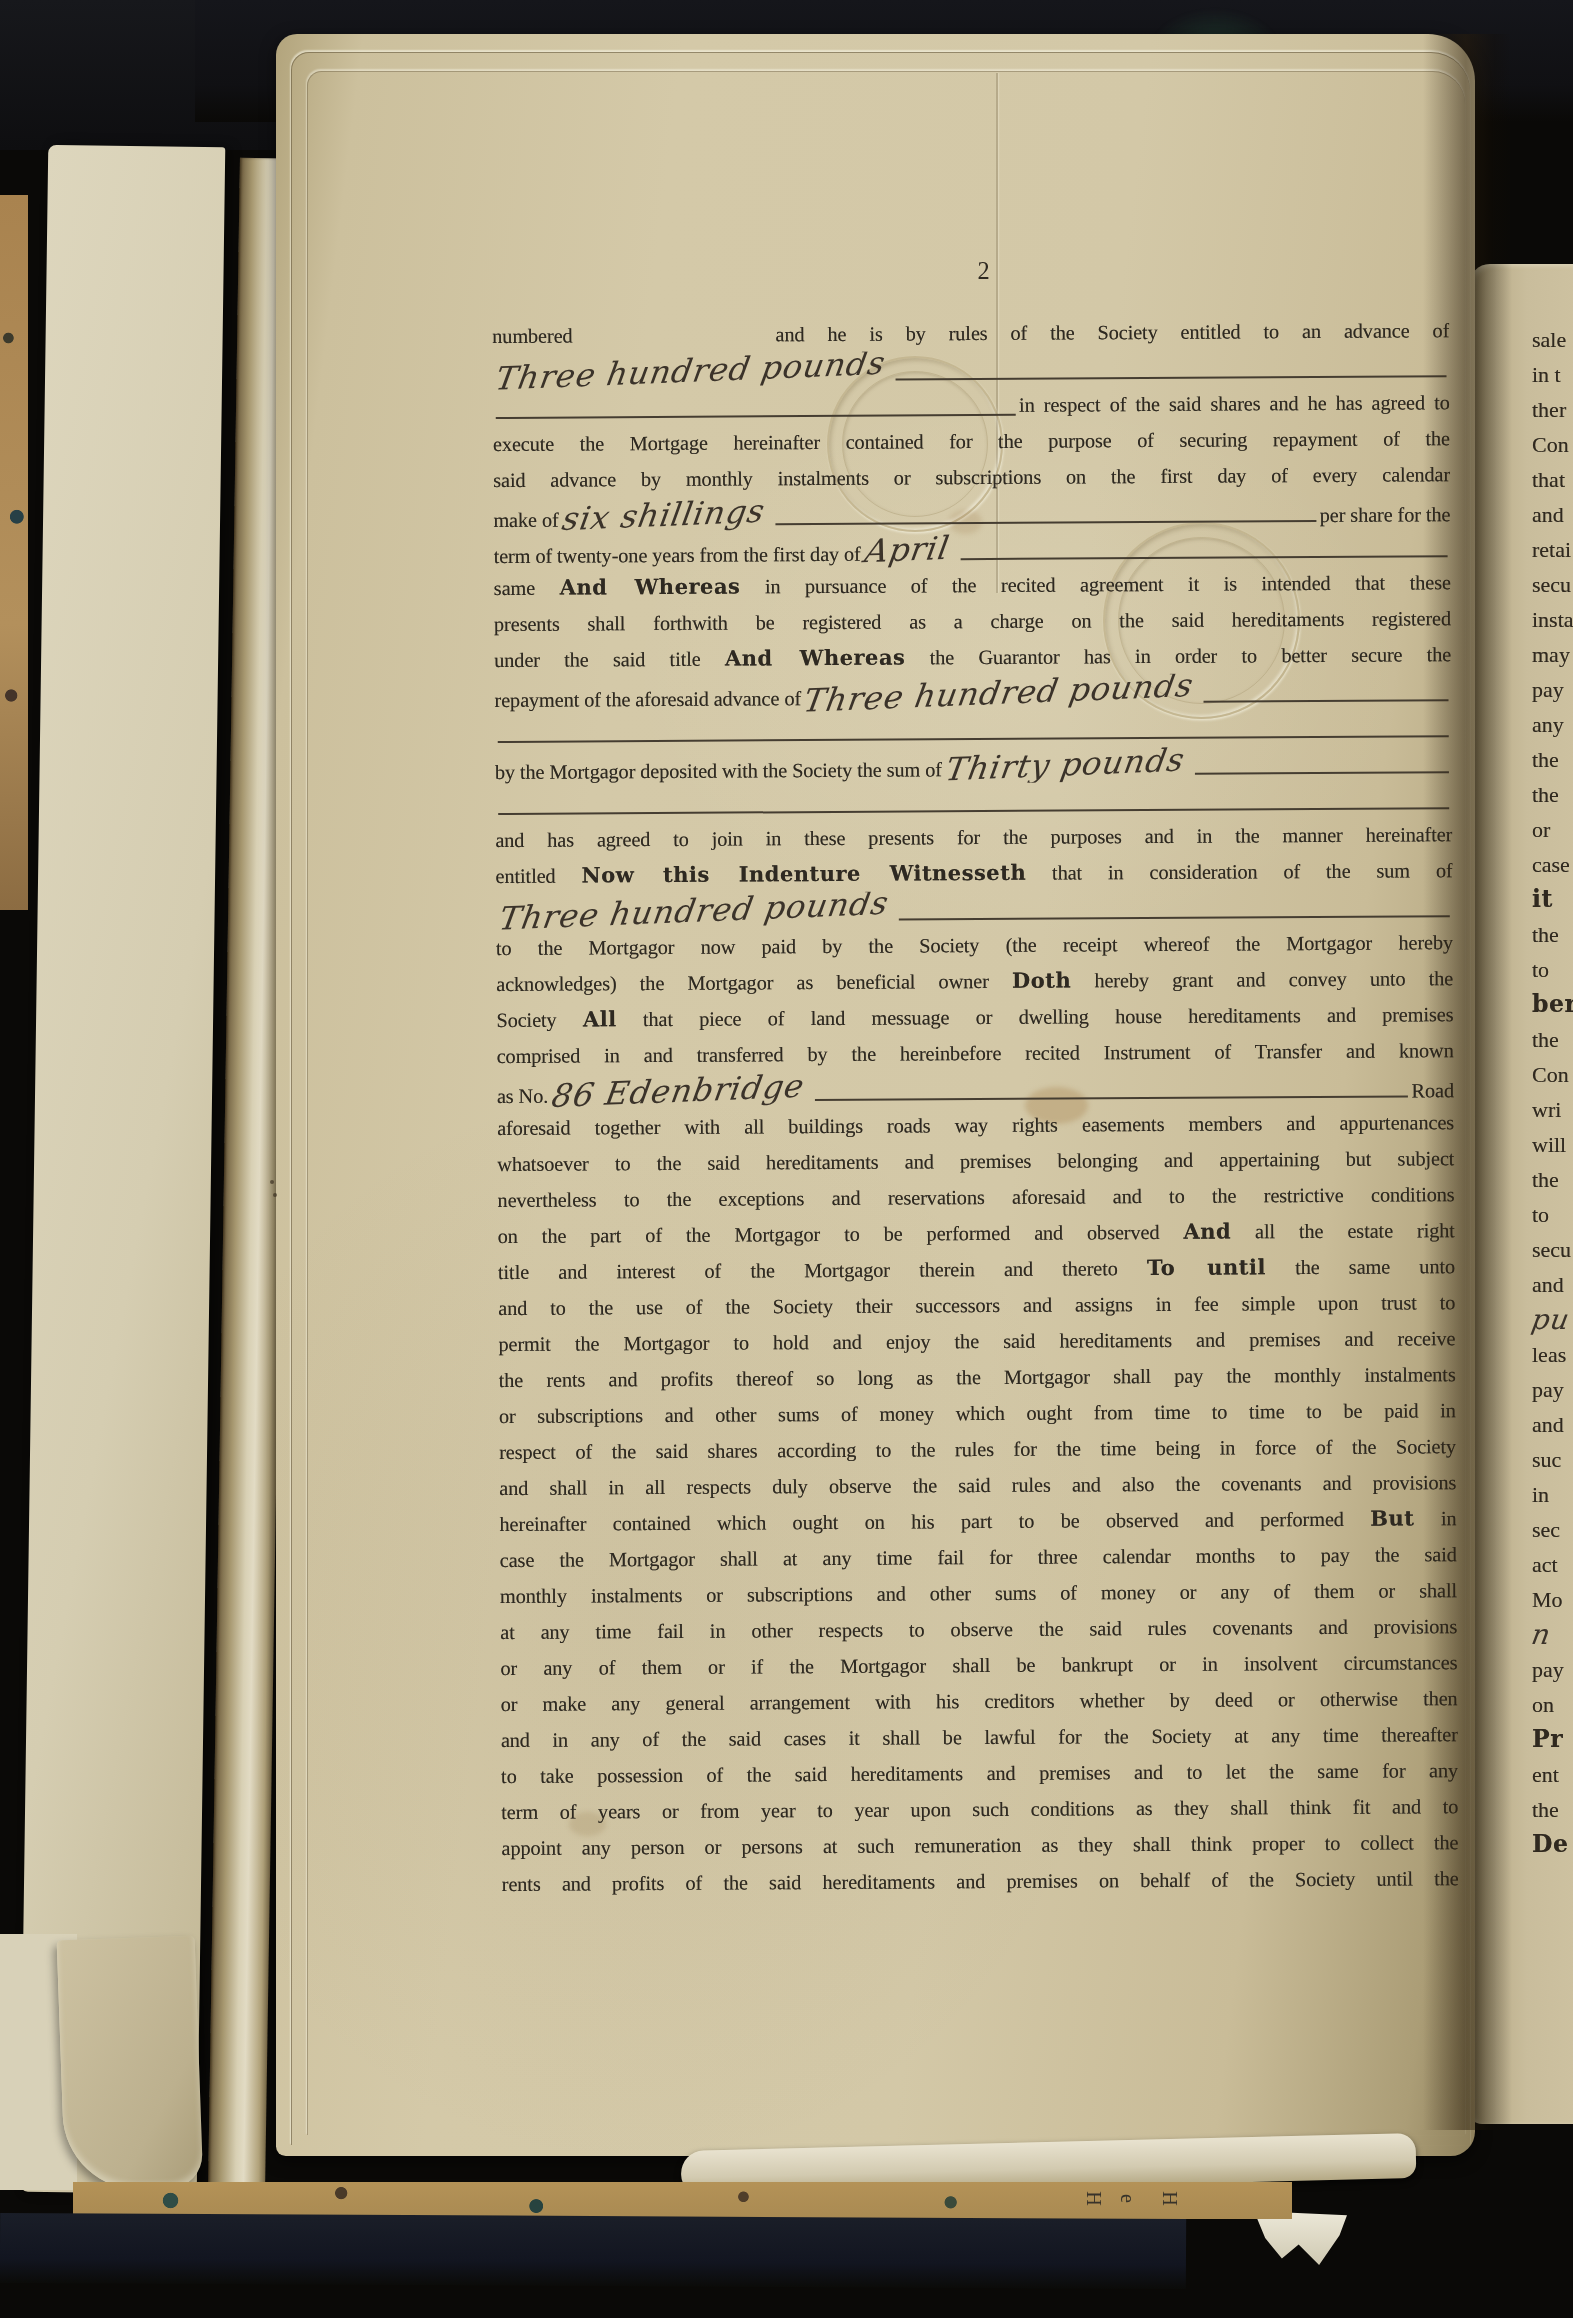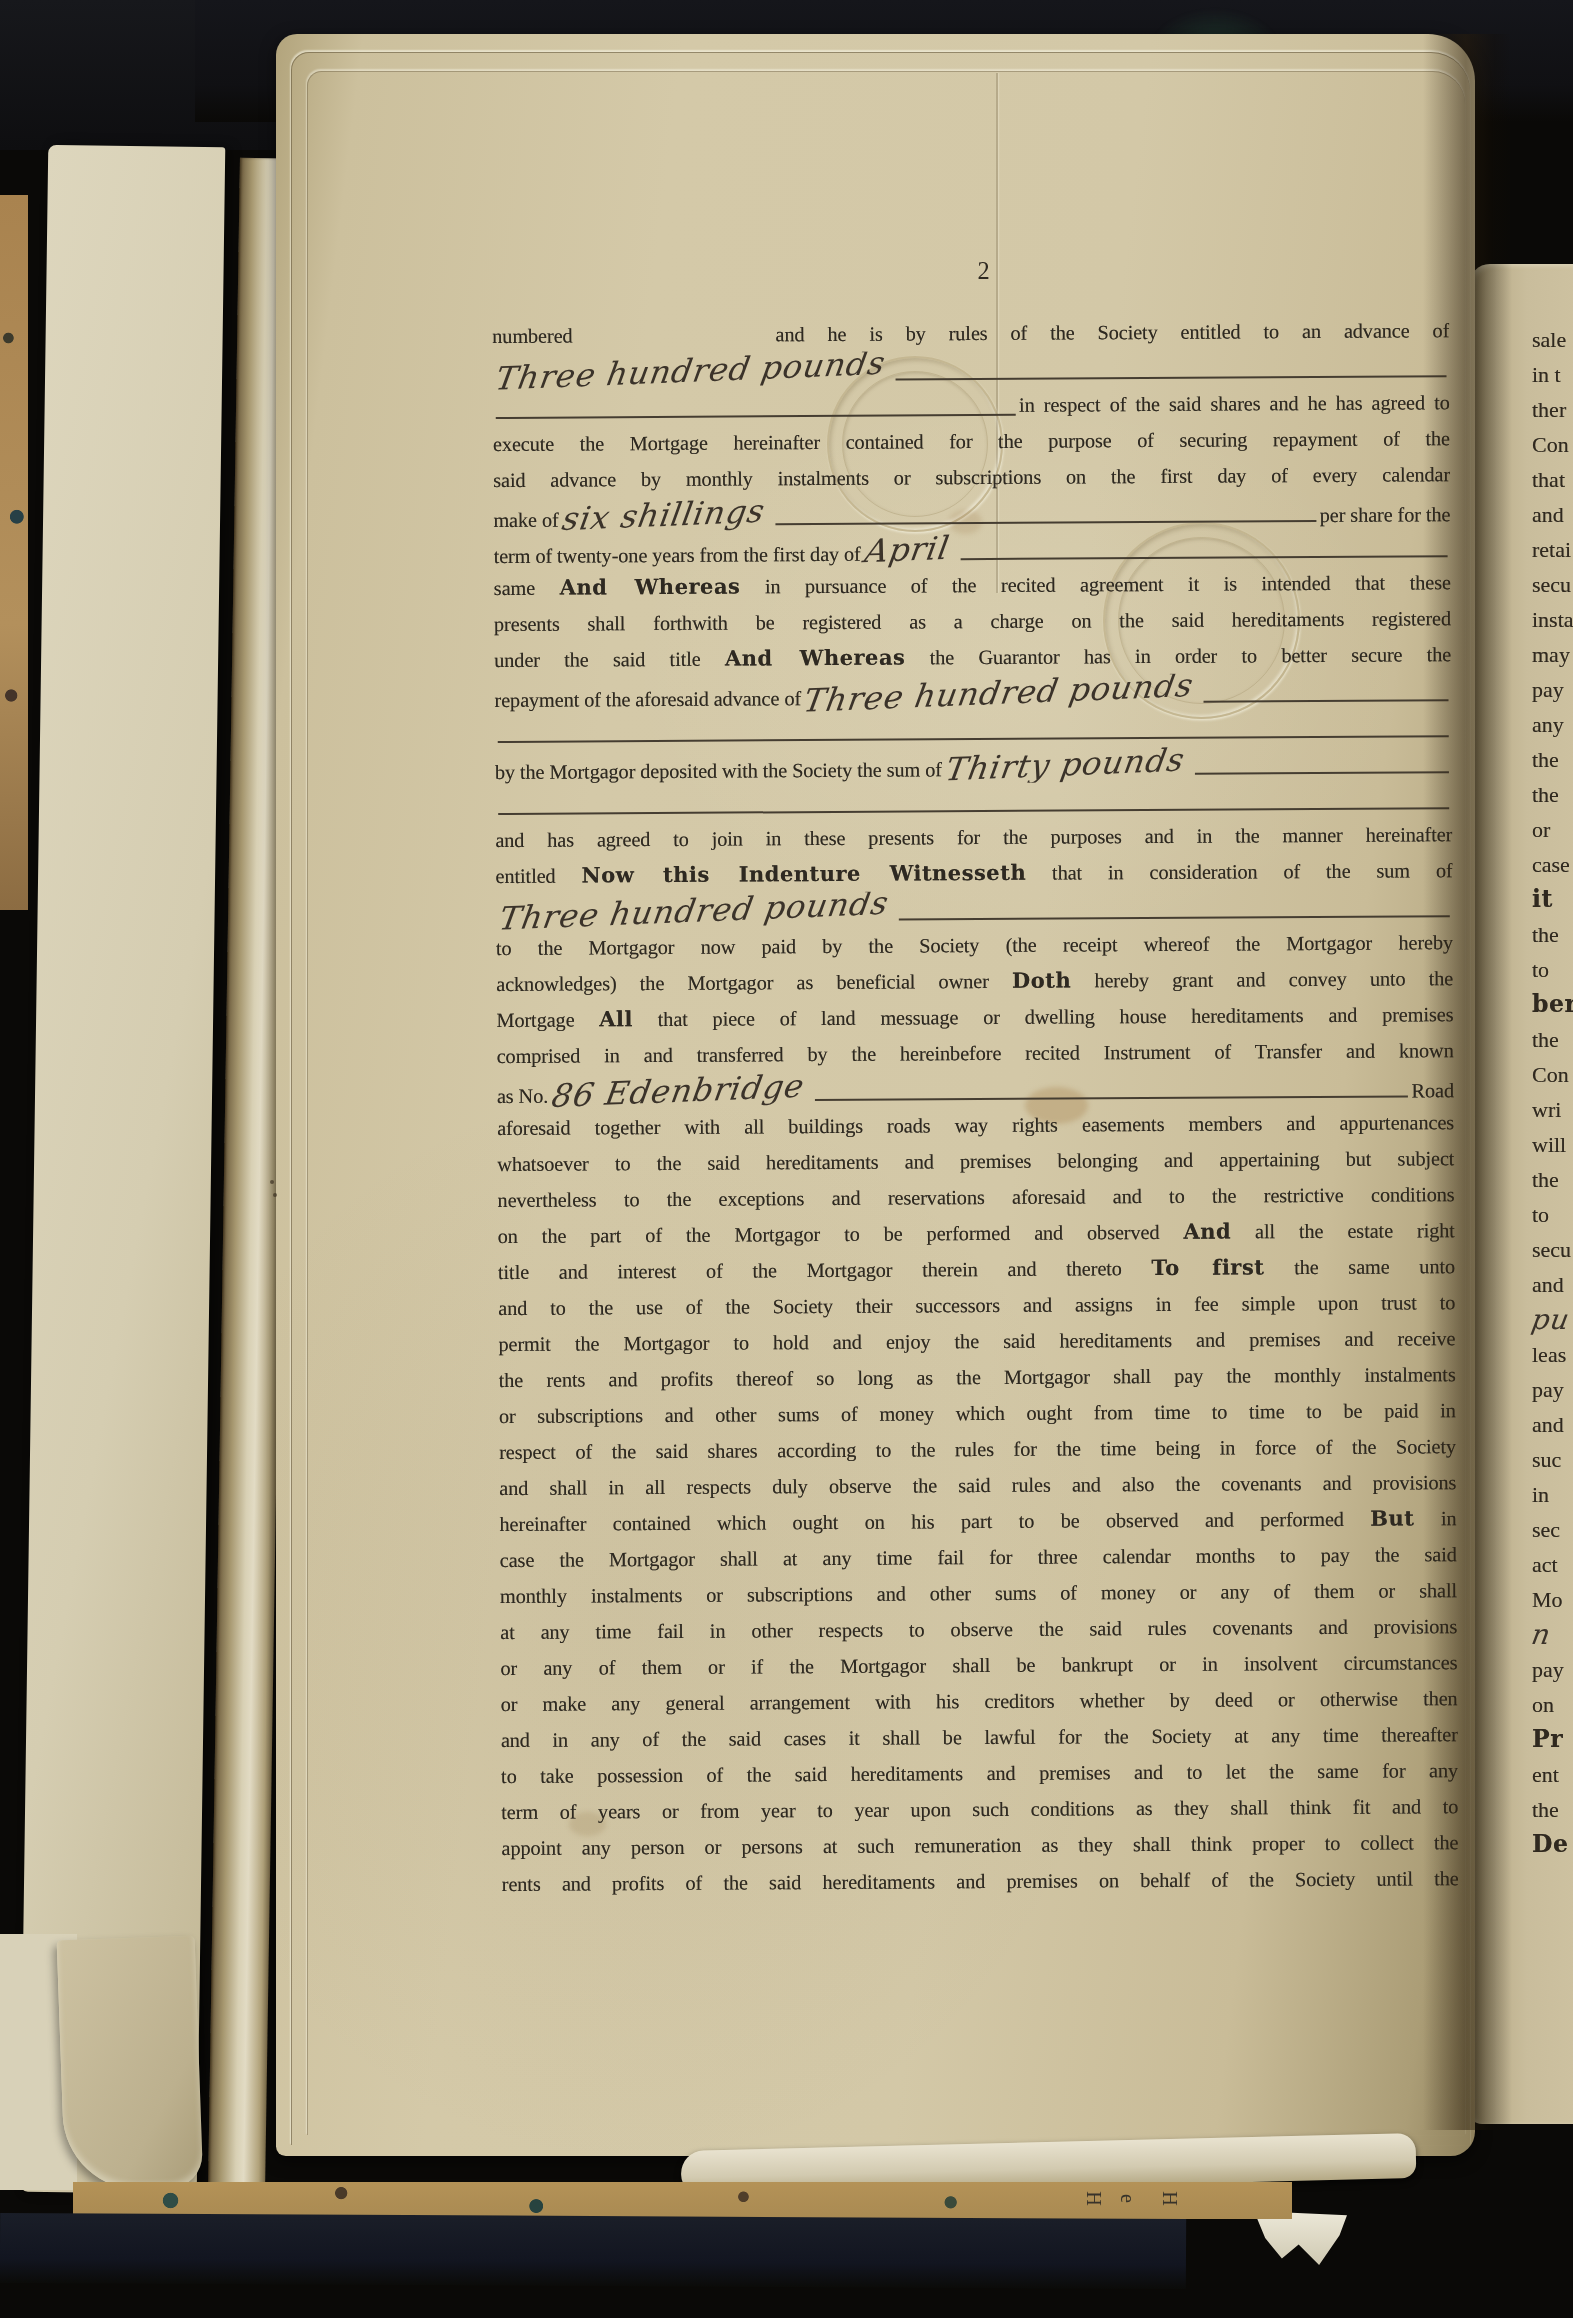--- a/index.html
+++ b/index.html
@@ -199,33 +199,33 @@
       <span class="rule"></span>
     </div>
     <div class="line just"><span class="p">and has agreed to join in these presents for the purposes and in the manner hereinafter</span></div>
     <div class="line just"><span class="p">entitled </span><span class="bl">Now this Indenture Witnesseth</span><span class="p"> that in consideration of the sum of</span></div>
     <div class="line flex">
       <span class="sc">Three hundred pounds</span>
       <span class="rule"></span>
     </div>
     <div class="line just"><span class="p">to the Mortgagor now paid by the Society (the receipt whereof the Mortgagor hereby</span></div>
     <div class="line just"><span class="p">acknowledges) the Mortgagor as beneficial owner </span><span class="bl">Doth</span><span class="p"> hereby grant and convey unto the</span></div>
-    <div class="line just"><span class="p">Mortgage </span><span class="bl">All</span><span class="p"> that piece of land messuage or dwelling house hereditaments and premises</span></div>
+    <div class="line just"><span class="p">Society </span><span class="bl">All</span><span class="p"> that piece of land messuage or dwelling house hereditaments and premises</span></div>
     <div class="line just"><span class="p">comprised in and transferred by the hereinbefore recited Instrument of Transfer and known</span></div>
     <div class="line flex">
       <span class="p">as No.</span>
       <span class="sc">86 Edenbridge</span>
       <span class="rule"></span>
       <span class="p">Road</span>
     </div>
     <div class="line just"><span class="p">aforesaid together with all buildings roads way rights easements members and appurtenances</span></div>
     <div class="line just"><span class="p">whatsoever to the said hereditaments and premises belonging and appertaining but subject</span></div>
     <div class="line just"><span class="p">nevertheless to the exceptions and reservations aforesaid and to the restrictive conditions</span></div>
     <div class="line just"><span class="p">on the part of the Mortgagor to be performed and observed </span><span class="bl">And</span><span class="p"> all the estate right</span></div>
-    <div class="line just"><span class="p">title and interest of the Mortgagor therein and thereto </span><span class="bl">To first</span><span class="p"> the same unto</span></div>
+    <div class="line just"><span class="p">title and interest of the Mortgagor therein and thereto </span><span class="bl">To until</span><span class="p"> the same unto</span></div>
     <div class="line just"><span class="p">and to the use of the Society their successors and assigns in fee simple upon trust to</span></div>
     <div class="line just"><span class="p">permit the Mortgagor to hold and enjoy the said hereditaments and premises and receive</span></div>
     <div class="line just"><span class="p">the rents and profits thereof so long as the Mortgagor shall pay the monthly instalments</span></div>
     <div class="line just"><span class="p">or subscriptions and other sums of money which ought from time to time to be paid in</span></div>
     <div class="line just"><span class="p">respect of the said shares according to the rules for the time being in force of the Society</span></div>
     <div class="line just"><span class="p">and shall in all respects duly observe the said rules and also the covenants and provisions</span></div>
     <div class="line just"><span class="p">hereinafter contained which ought on his part to be observed and performed </span><span class="bl">But</span><span class="p"> in</span></div>
     <div class="line just"><span class="p">case the Mortgagor shall at any time fail for three calendar months to pay the said</span></div>
     <div class="line just"><span class="p">monthly instalments or subscriptions and other sums of money or any of them or shall</span></div>
     <div class="line just"><span class="p">at any time fail in other respects to observe the said rules covenants and provisions</span></div>

